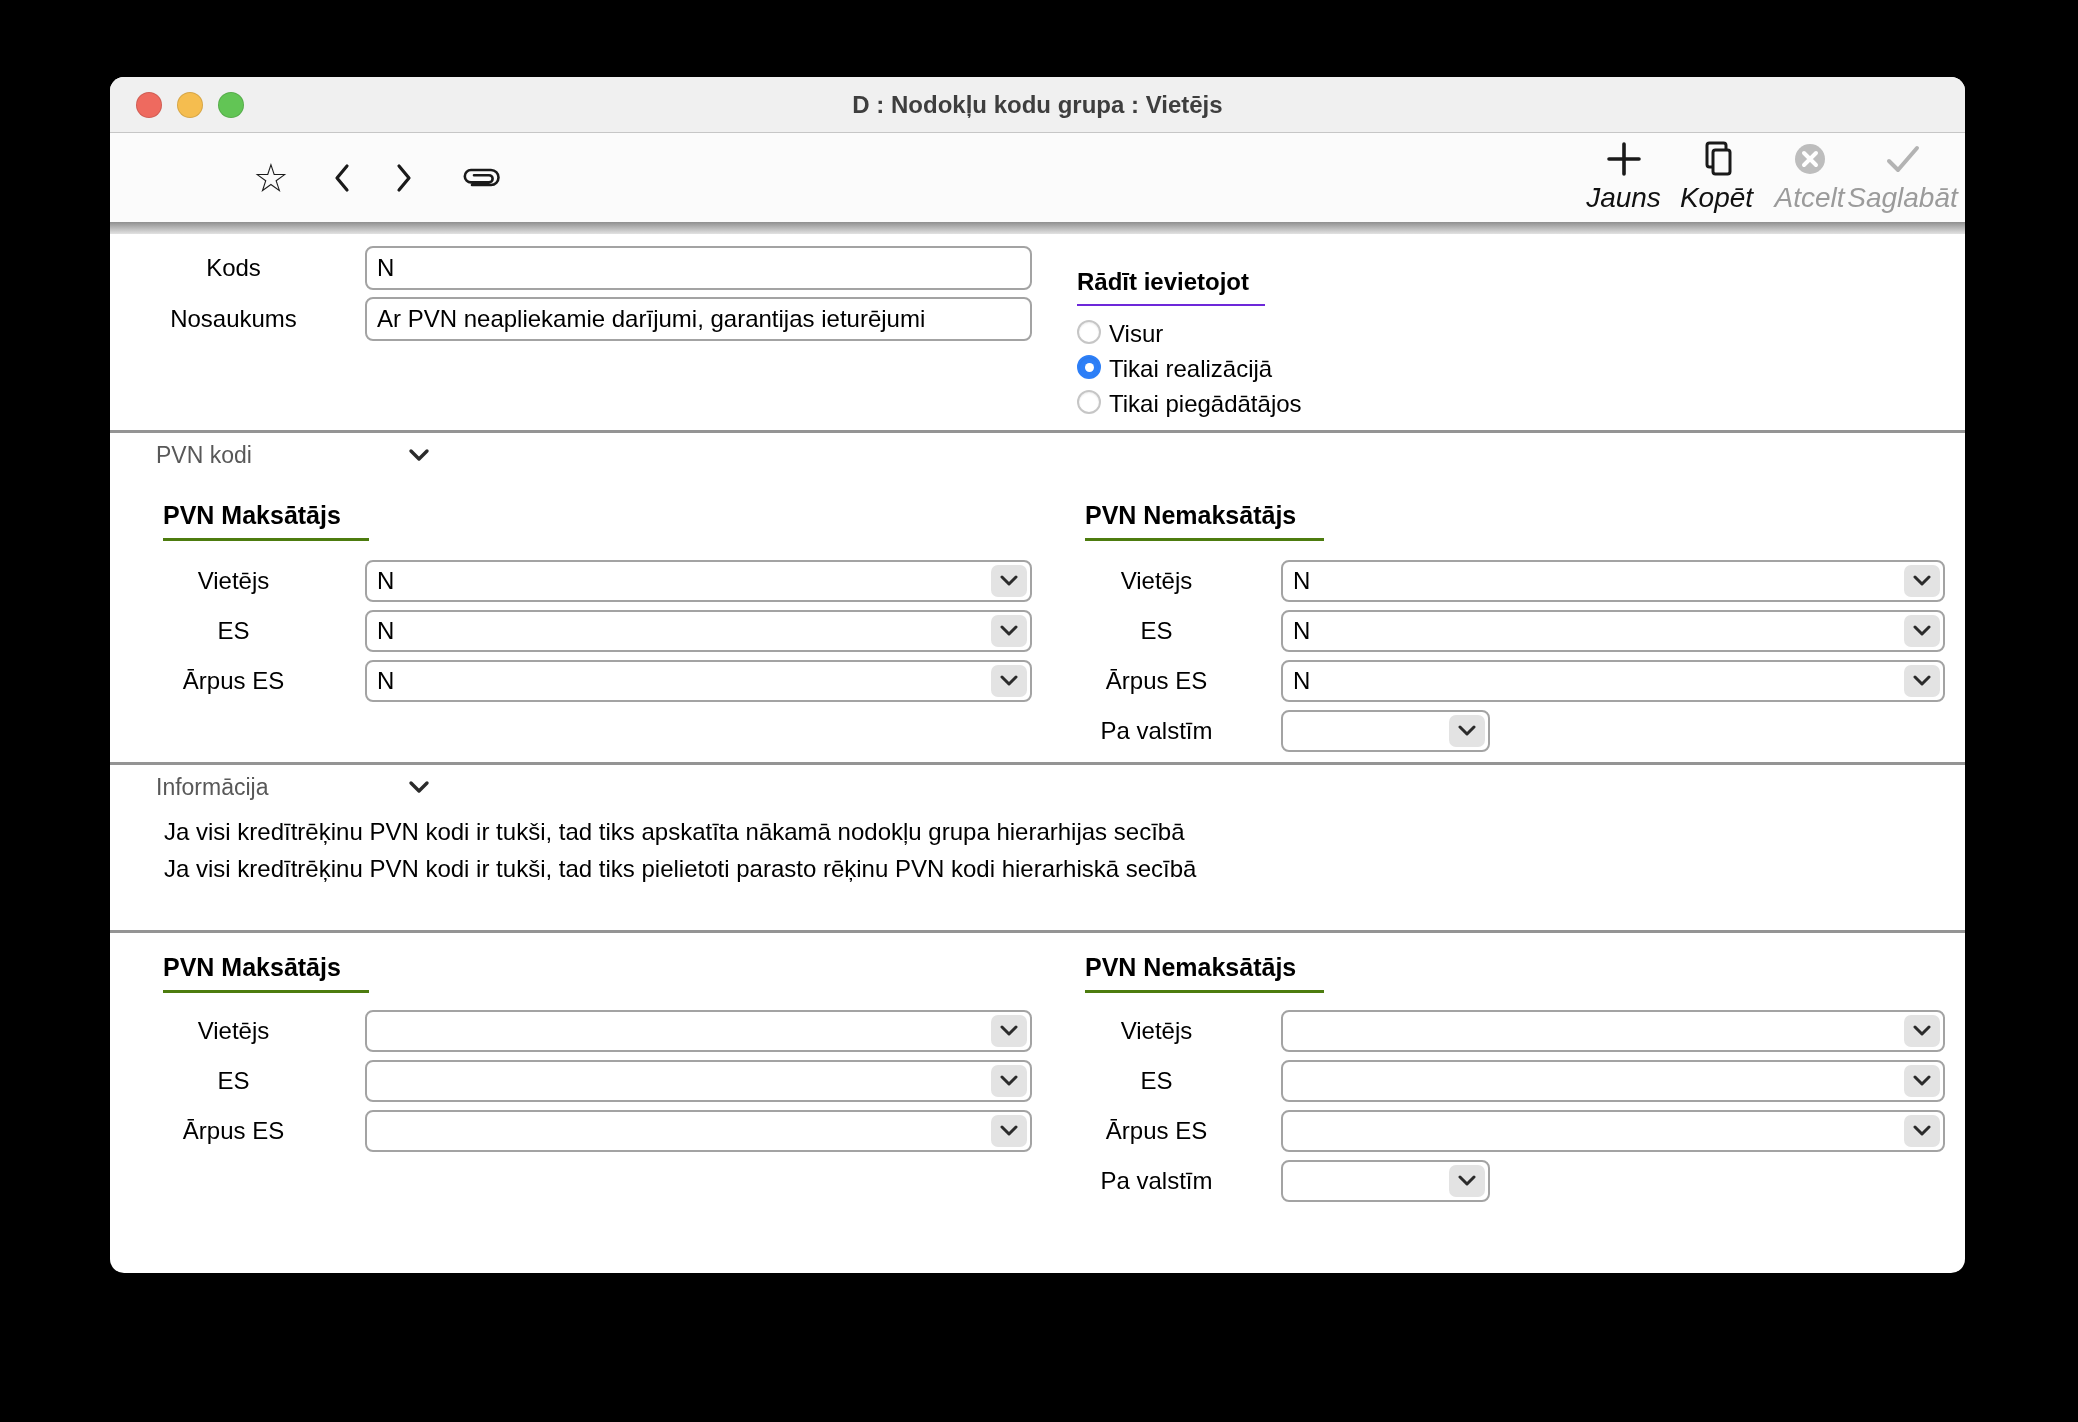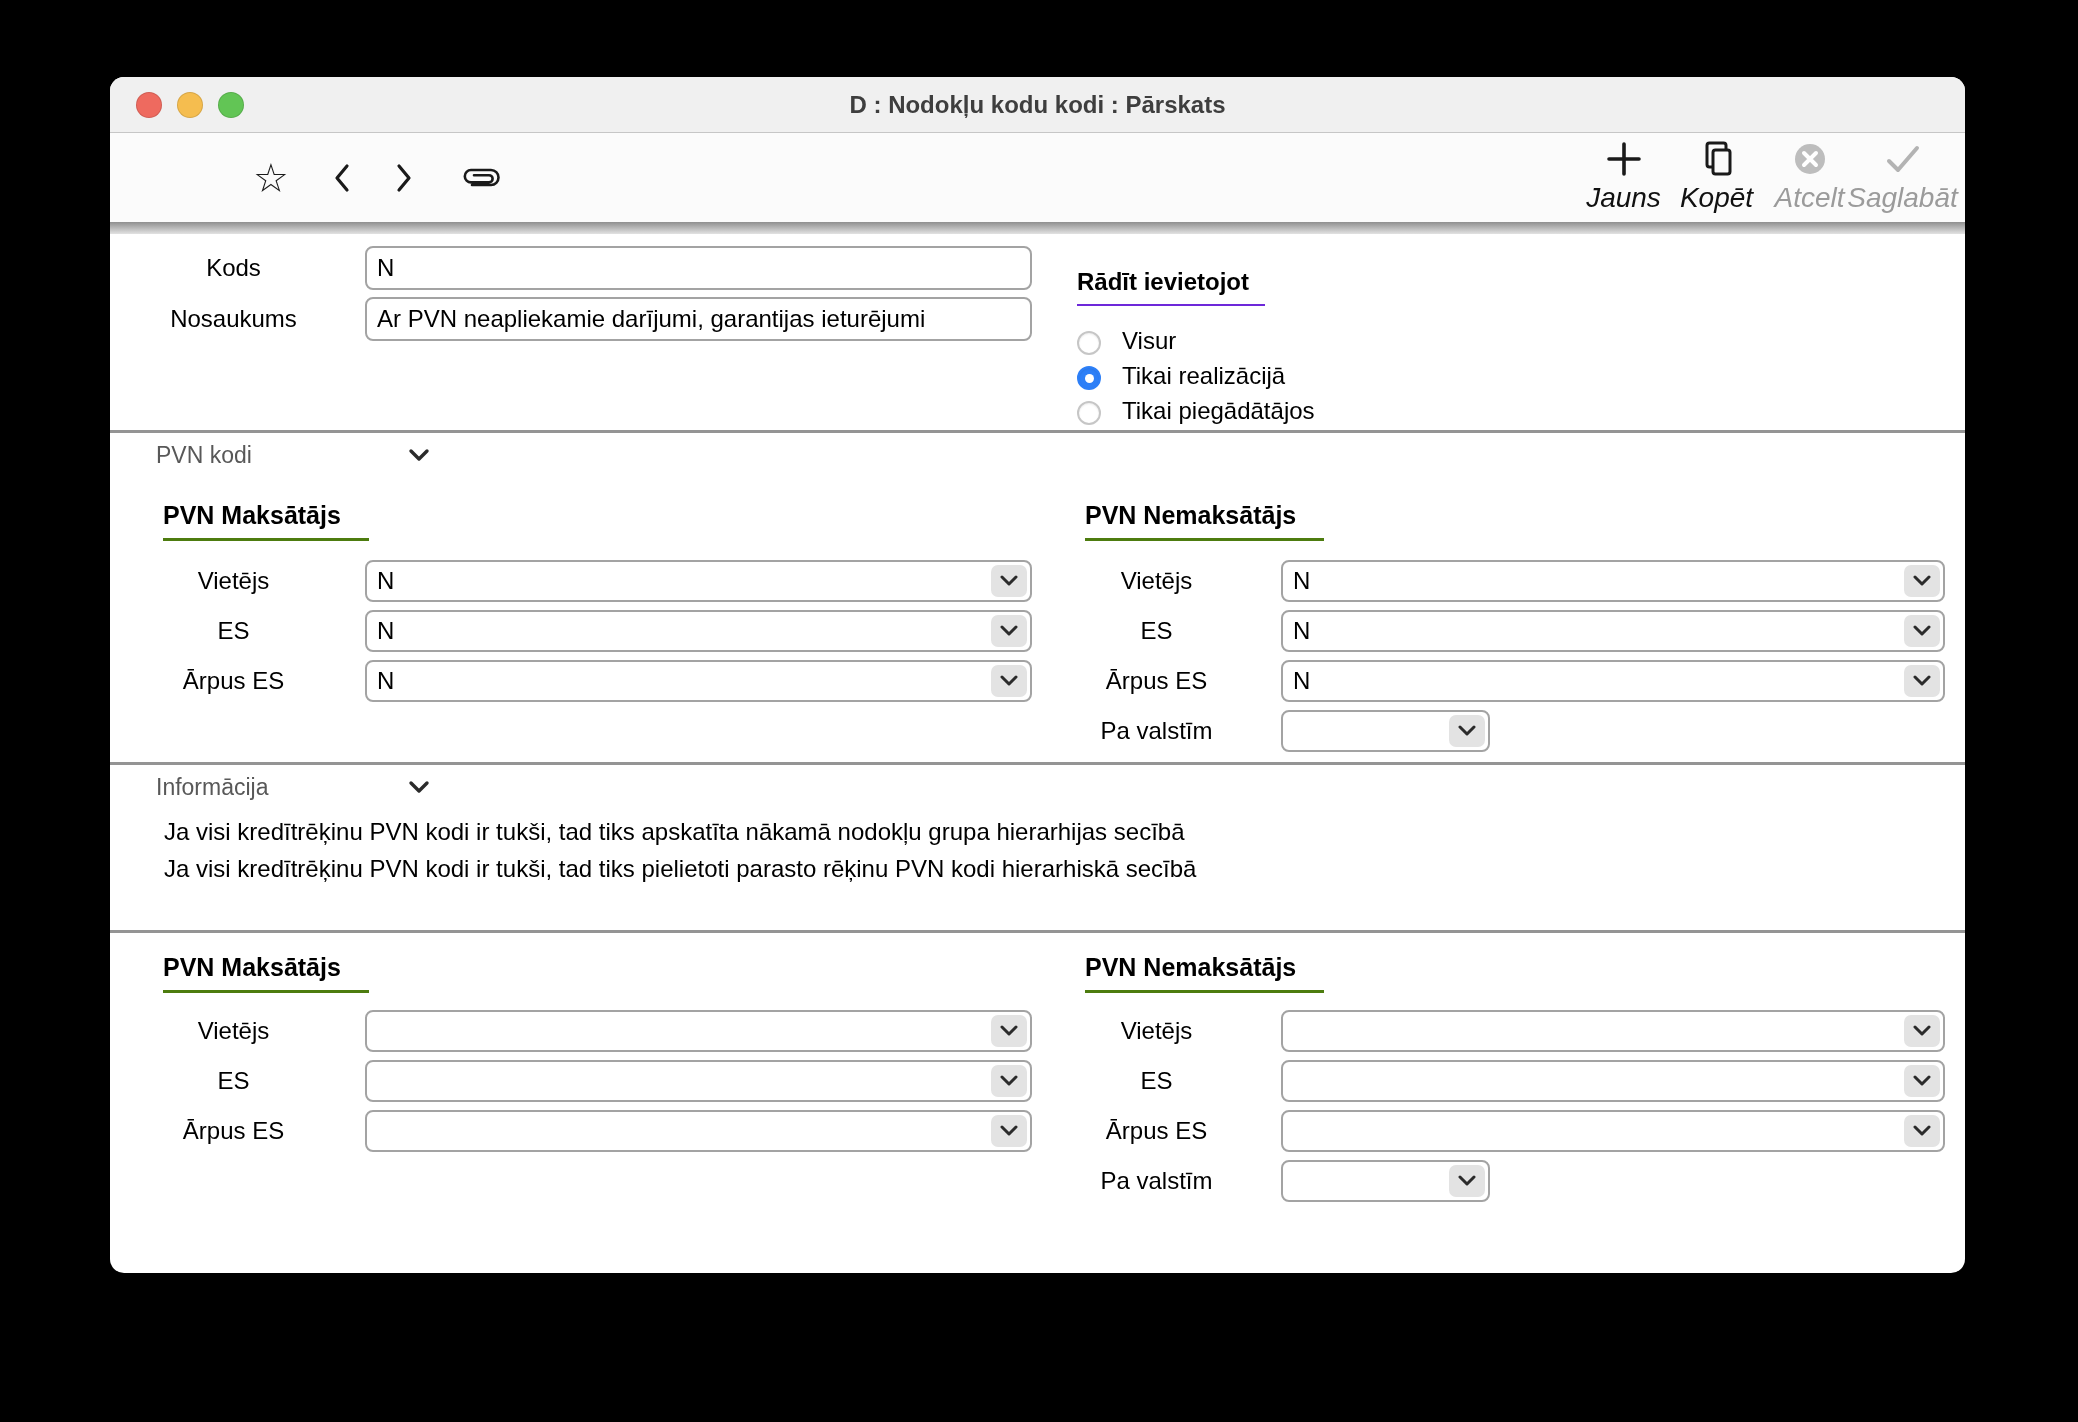--- a/index.html
+++ b/index.html
@@ -56,21 +56,21 @@
 
   .top-form { position:relative; height:196px; }
   .pvn-body { position:relative; height:285px; }
   .kredit-body { position:relative; height:296px; }
 
   
   .radio-block { position:absolute; left:967px; top:34px; }
   .radio-heading { font-size:24px; font-weight:700; color:#000; }
   .radio-heading span { display:inline-block; padding-bottom:8px; padding-right:16px; border-bottom:2px solid #6d28d9; }
   .radio-list { margin-top:14px; }
-  .radio-option { display:flex; align-items:flex-end; height:35px; gap:21px; }
+  .radio-option { display:flex; align-items:flex-start; height:35px; gap:8px; }
   .radio-circle { width:24px; height:24px; border-radius:50%; background:#fff; border:2px solid #c6c6c6;
                   box-shadow:inset 0 1px 2px rgba(0,0,0,.08); position:relative; flex:0 0 auto; }
   .radio-circle.selected { background:#2d7ff7; border-color:#2d7ff7; }
   .radio-circle.selected::after { content:""; position:absolute; left:50%; top:50%; width:9px; height:9px;
                   margin:-4.5px 0 0 -4.5px; border-radius:50%; background:#fff; }
   .radio-label { font-size:24px; color:#000; white-space:nowrap; }
 
   
   .info-lines { height:121px; padding-left:54px; padding-top:4px; }
   .info-line { font-size:24px; color:#000; line-height:37px; white-space:nowrap; }
@@ -80,21 +80,21 @@
 
 <div class="stage">
   <div class="window">
 
     <div class="titlebar">
       <div class="traffic">
         <span class="light red"></span>
         <span class="light yellow"></span>
         <span class="light green"></span>
       </div>
-      <div class="win-title">D : Nodokļu kodu kodi : Pārskats</div>
+      <div class="win-title">D : Nodokļu kodu grupa : Vietējs</div>
     </div>
 
     <div class="toolbar">
       <div class="nav-icons">
         <span class="nav-icon">
             <span class="star-glyph">☆</span>
           </span>
         <span class="nav-icon">
           <svg width="18" height="32" viewBox="0 0 18 32">
               <polyline points="14,4 4,16 14,28" fill="none" stroke="#1a1a1a" stroke-width="3.2" stroke-linecap="round" stroke-linejoin="round"></polyline>

